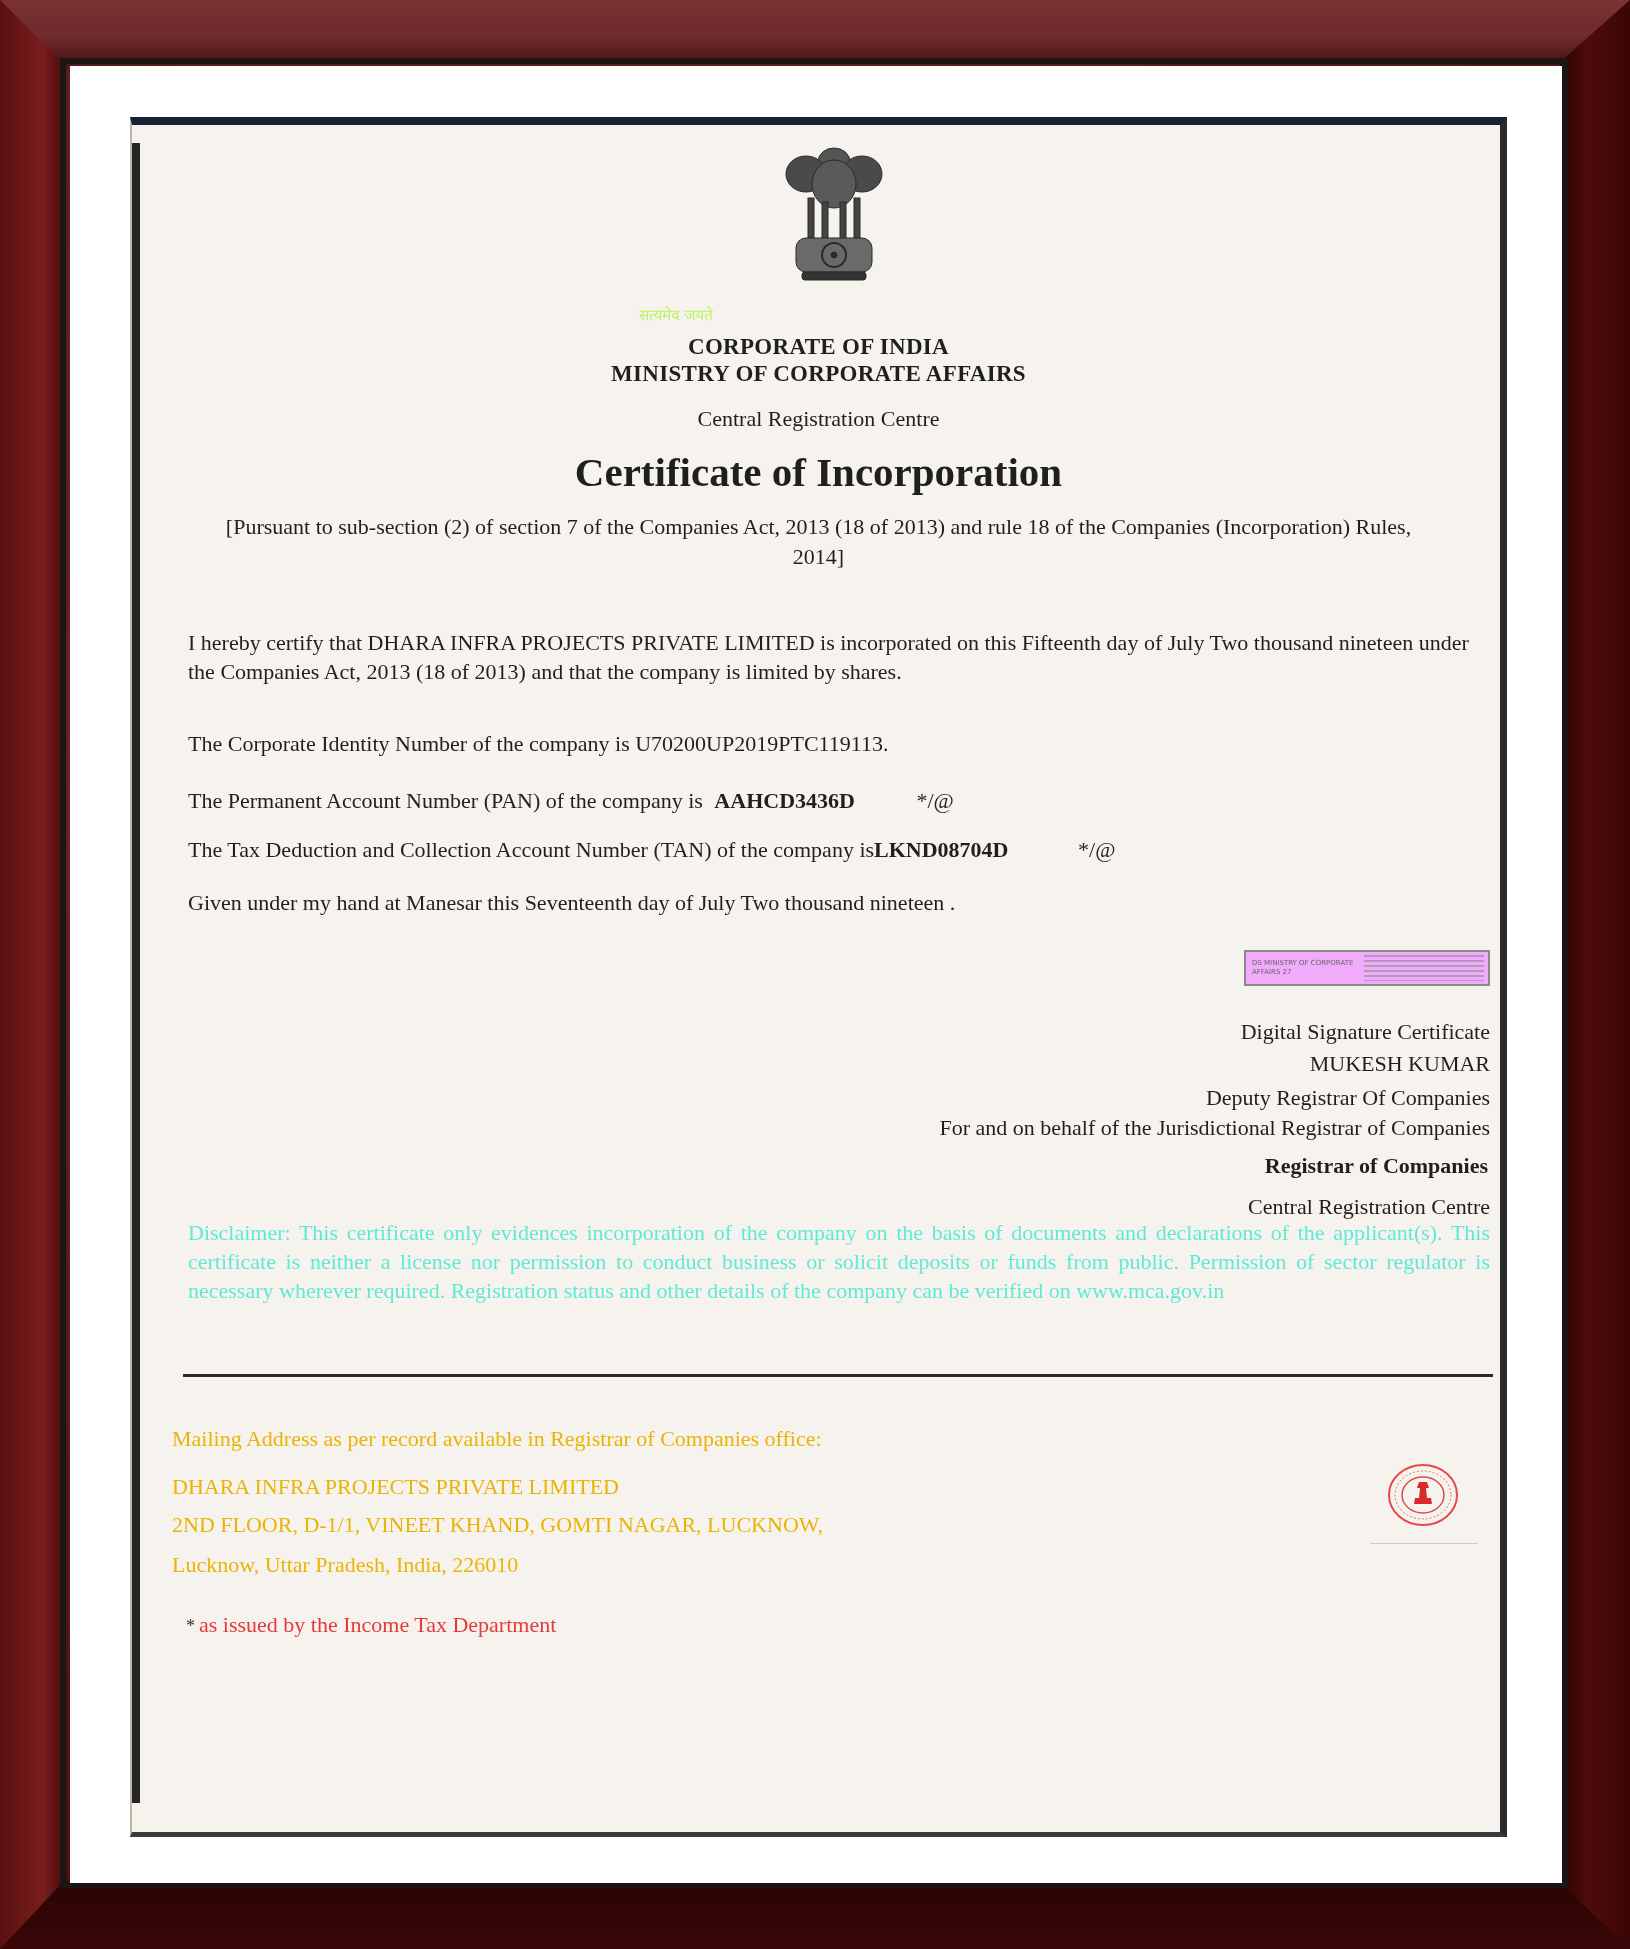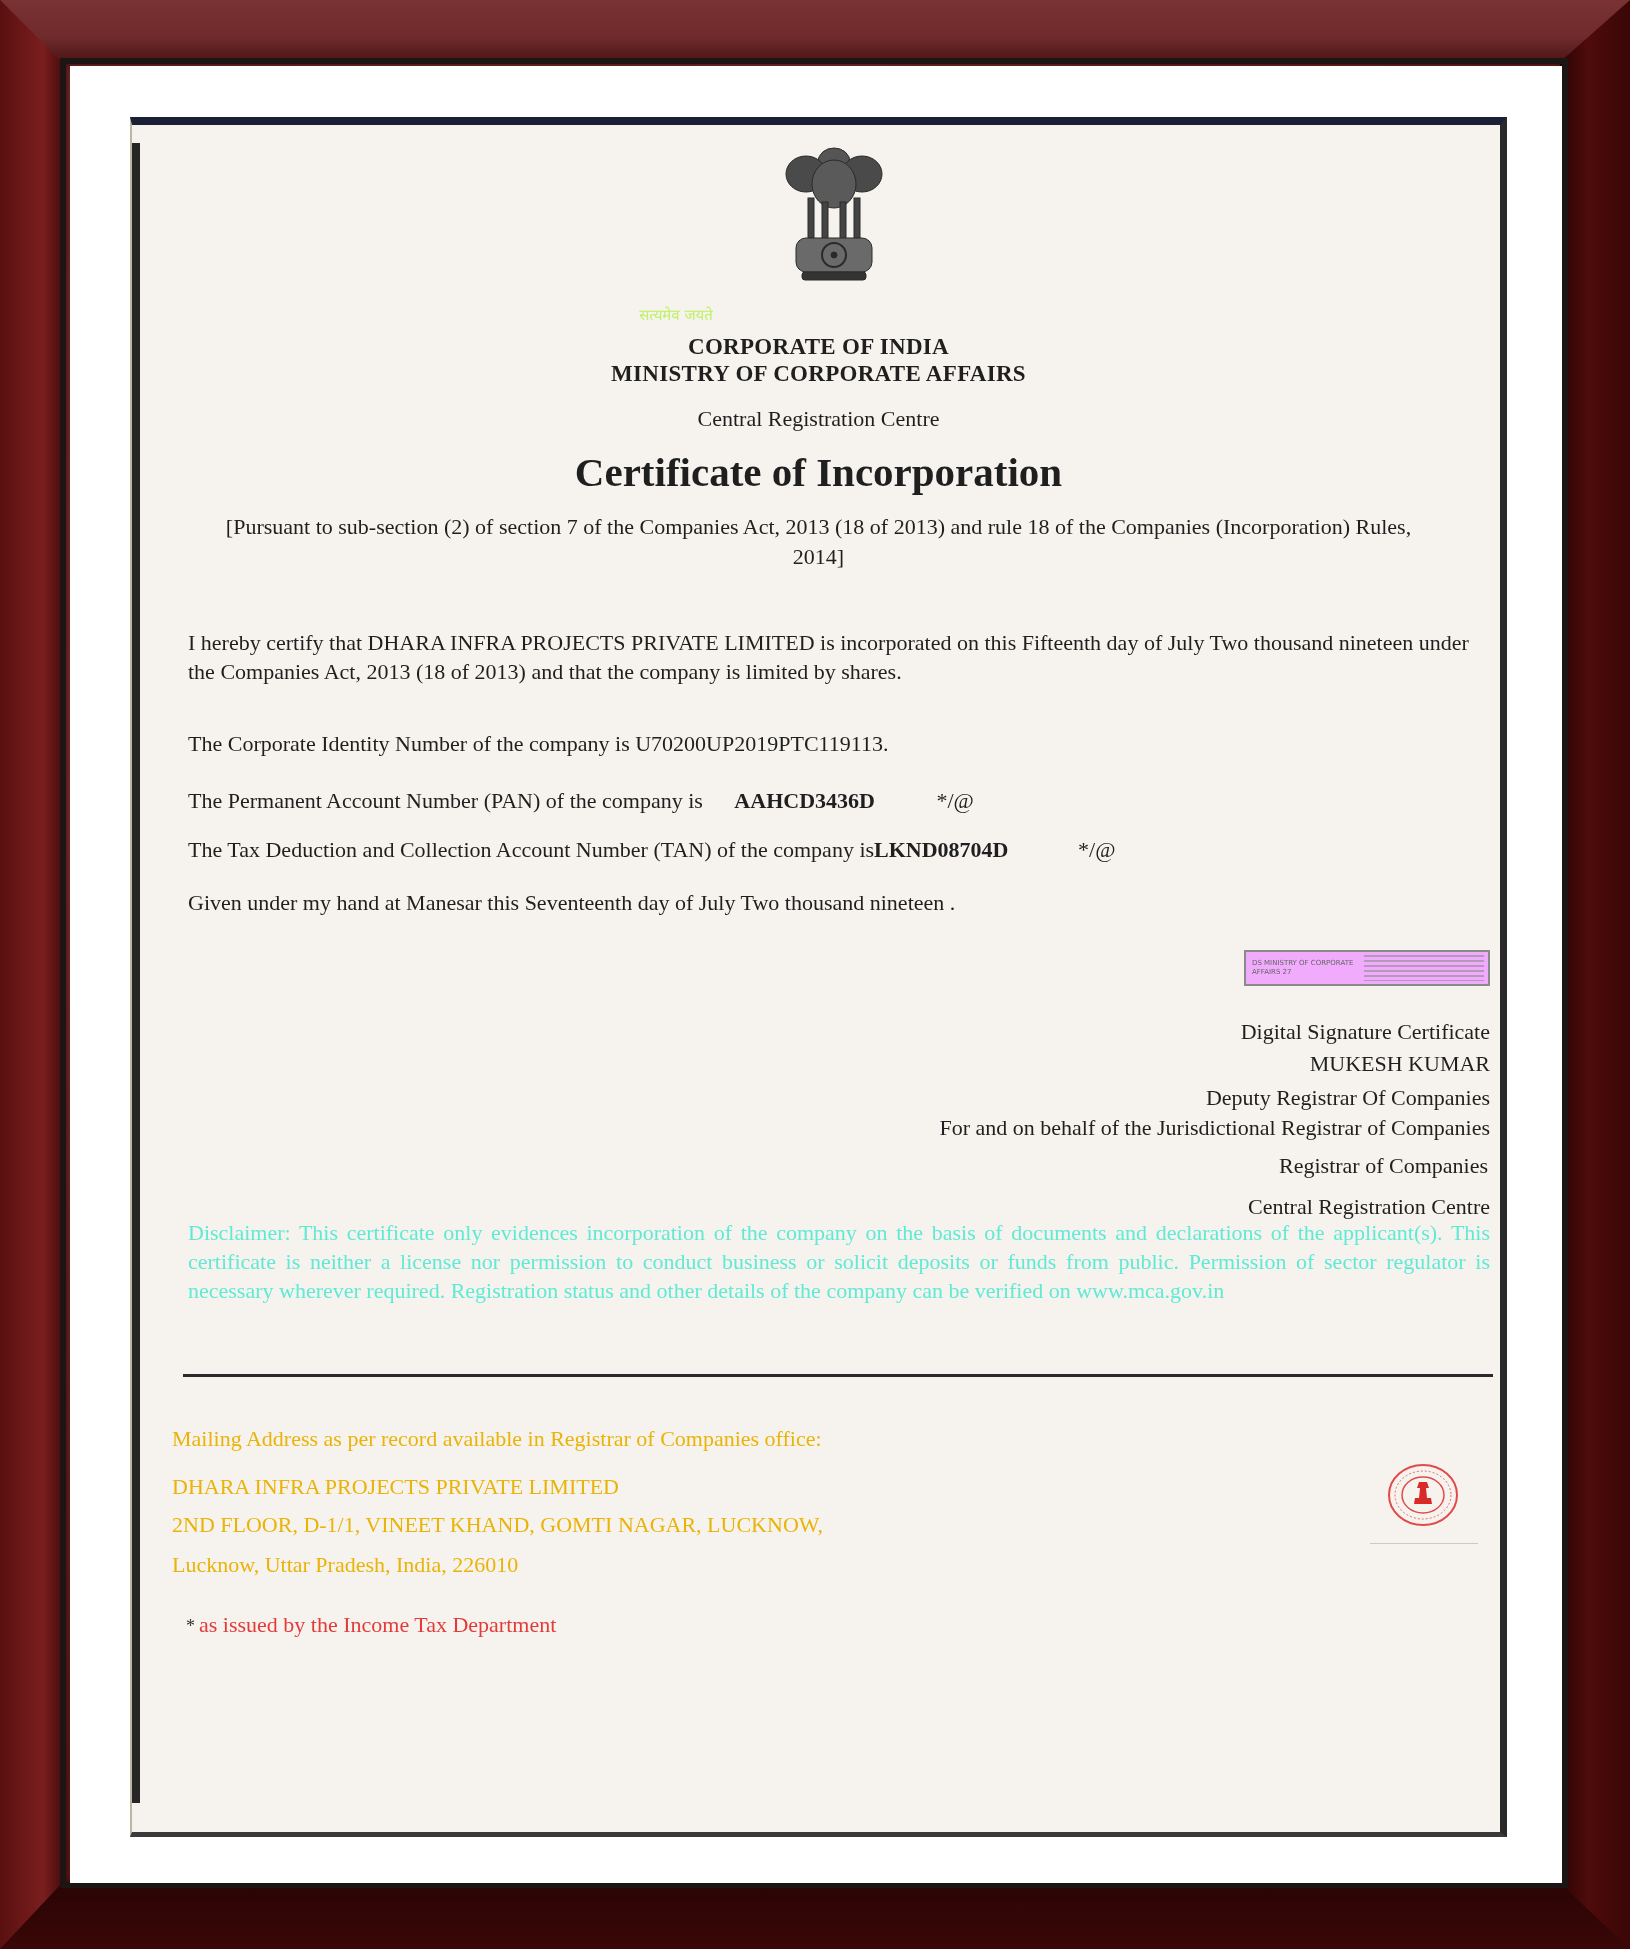--- a/index.html
+++ b/index.html
@@ -69,21 +69,21 @@
     .title { top: 448px; font-size: 41px; font-weight: bold; }
     .pursuant { top: 512px; font-size: 22px; line-height: 30px; padding: 0 90px; box-sizing: border-box; }
     .p { position: absolute; left: 188px; width: 1302px; font-size: 22px; color: #1f1f1f; line-height: 29px; }
     .certify { top: 628px; }
     .cin { top: 729px; }
     .pan { top: 786px; }
     .tan { top: 835px; }
     .given { top: 888px; }
     .bold-val { font-weight: bold; font-size: 22px; }
     .marker { display: inline-block; }
-    .pan .val { margin-left: 26px; }
+    .pan .val { margin-left: 6px; }
     .pan .marker { margin-left: 56px; }
     .tan .marker { margin-left: 64px; }
     .sigbox {
       position: absolute; left: 1244px; top: 950px; width: 246px; height: 36px;
       border: 2px solid #8a8a8a; background: #f0abfc; box-sizing: border-box;
       display: flex; align-items: center;
     }
     .sigbox .sig-left {
       width: 118px; font-family: "DejaVu Sans", sans-serif; font-size: 7px; line-height: 9px;
       color: #666; padding-left: 6px; box-sizing: border-box;
@@ -91,21 +91,21 @@
     .sigbox .sig-right {
       flex: 1; height: 26px; margin-right: 4px;
       background: repeating-linear-gradient(180deg, #8c8c8c 0 2px, transparent 2px 5px);
       opacity: 0.6;
     }
     .r { position: absolute; right: 140px; text-align: right; font-size: 22px; color: #1f1f1f; white-space: nowrap; margin-top: 21px; }
     .dsc { top: 998px; }
     .name { top: 1030px; }
     .deputy { top: 1064px; }
     .behalf { top: 1094px; }
-    .roc { top: 1132px; right: 142px; }
+    .roc { top: 1132px; right: 142px; font-weight: bold; }
     .crc2 { top: 1173px; }
     .disclaimer {
       position: absolute; left: 188px; width: 1302px; top: 1218px;
       font-size: 22px; line-height: 29px; color: #5eead4; text-align: justify;
     }
     .divider {
       position: absolute; left: 183px; top: 1374px; width: 1310px; height: 3px;
       background: #2a2a2a;
     }
     .addr { position: absolute; left: 172px; font-size: 22px; color: #eab308; margin-top: 38px; }

